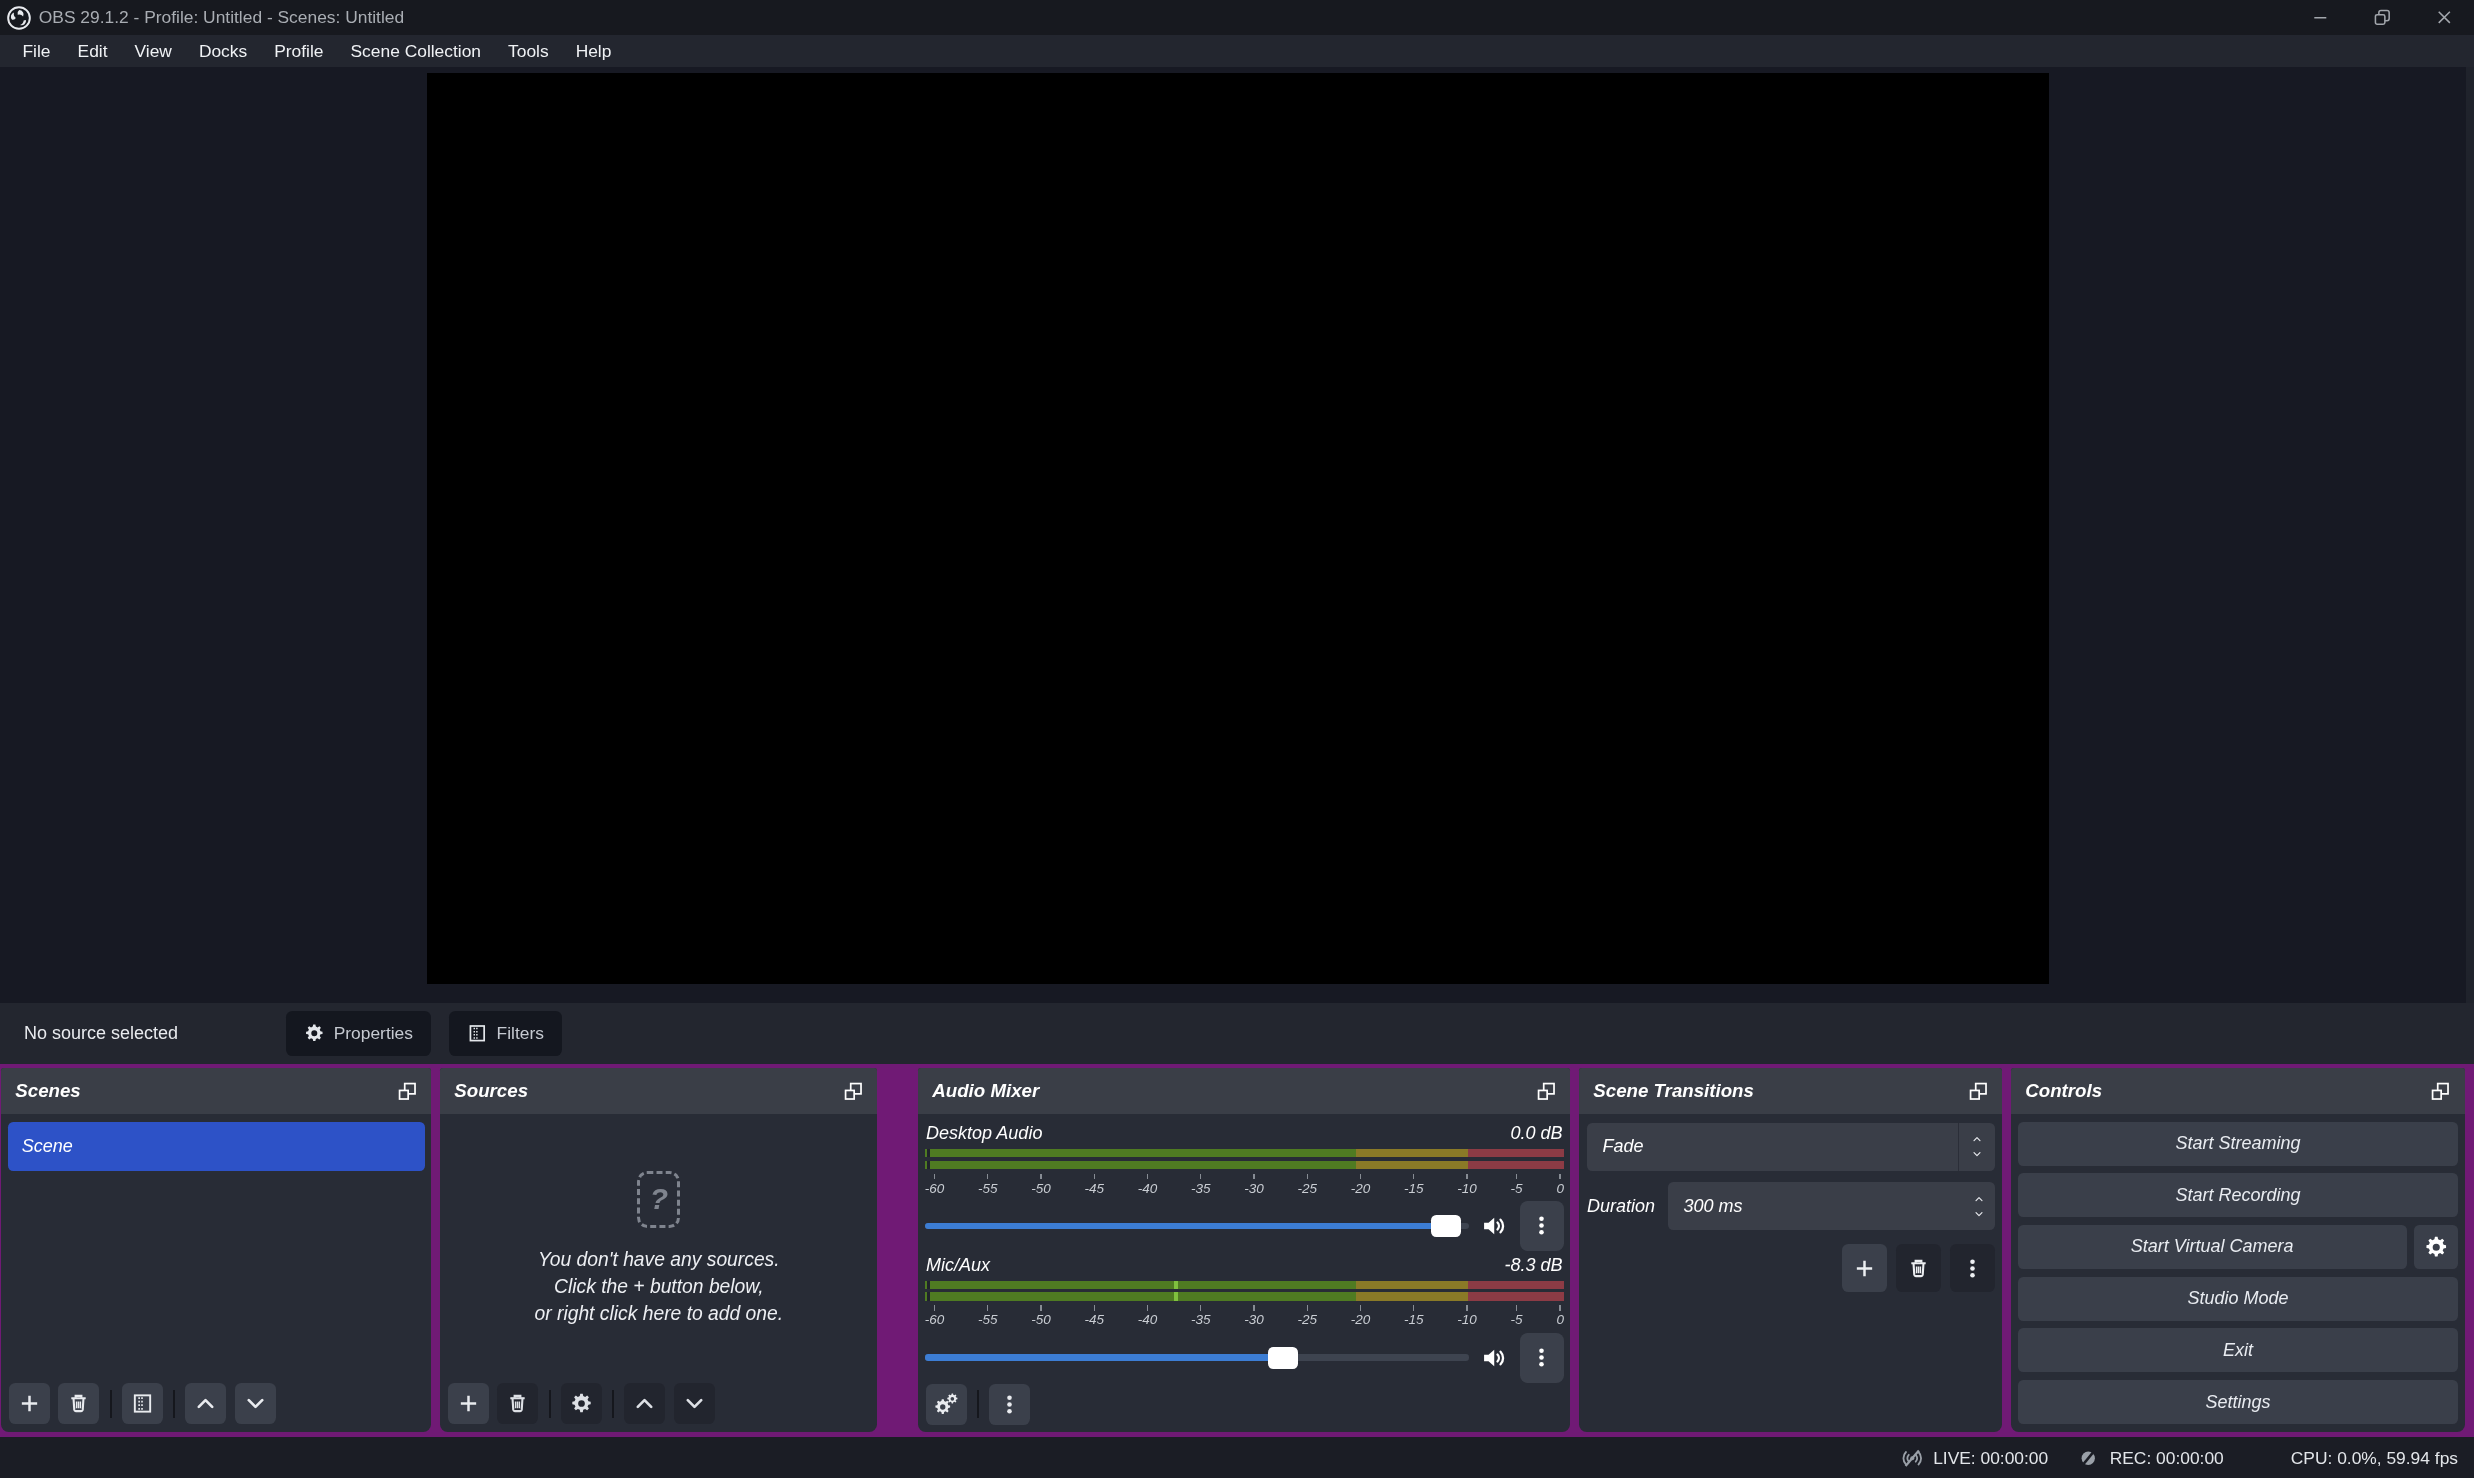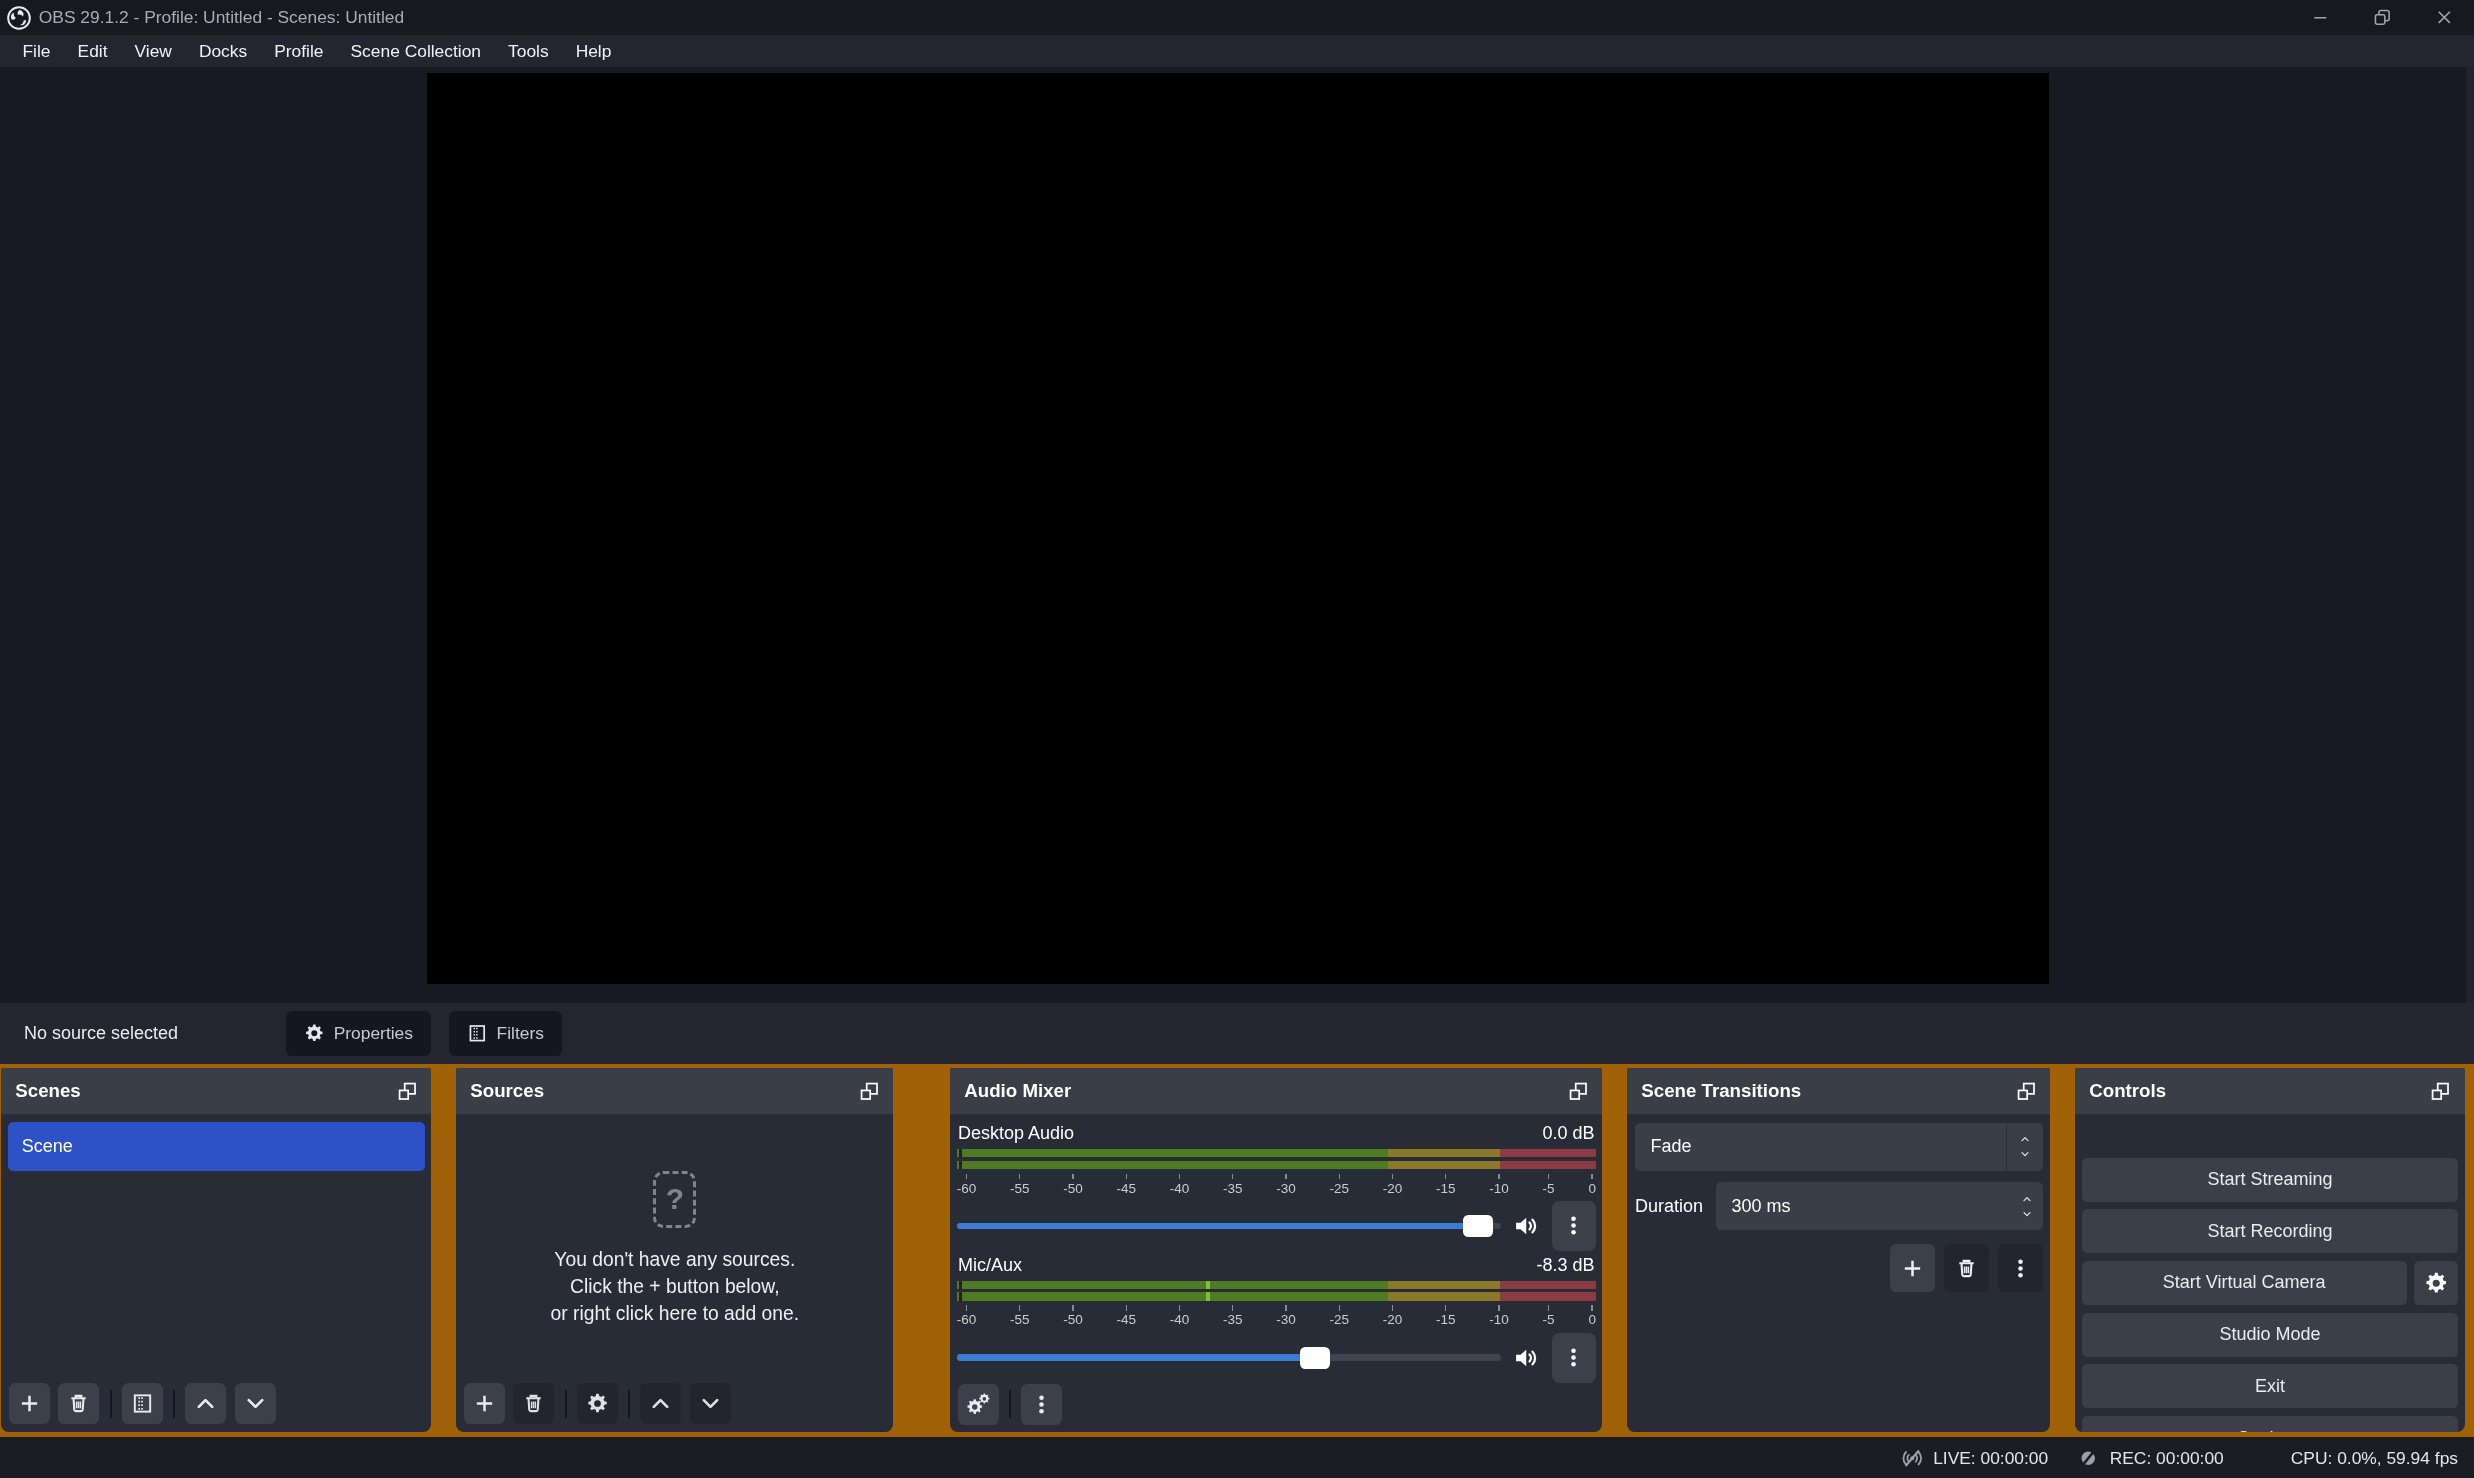--- a/index.html
+++ b/index.html
@@ -32,22 +32,22 @@
   .srcbar { height:61px; background:#23262f; display:flex; align-items:center;
     padding:0 24px; flex:none; }
   .src-status { font-size:18px; color:#e9ebef; }
   .btn-dark { background:#14171f; border-radius:6.4px; height:45px; display:flex;
     align-items:center; gap:9px; padding:0 18px; color:#c6cad1; font-size:17.4px; }
   .btn-dark svg { width:20.6px; height:20.6px; color:#e4e7eb; }
   .btn-dark.first { margin-left:108px; }
   .btn-dark + .btn-dark { margin-left:18px; }
 
   
-  .docks { height:373px; background:#a16207; display:flex; gap:25px;
-    padding:3.9px 10.3px 5.2px 1.3px; flex:none; }
+  .docks { height:373px; background:#701a75; display:flex; gap:9px;
+    padding:3.9px 10.3px 5.2px 1.3px; flex:none;font-style:italic; }
   .panel { background:#282c36; border-radius:2.6px 2.6px 7.7px 7.7px; display:flex;
     flex-direction:column; overflow:hidden; }
   .p-scenes { width:430px; } .p-sources { width:437px; } .p-mixer { width:652px;margin-left:32px; }
   .p-trans { width:423px; } .p-controls { flex:1; }
   .panel-header { height:46px; background:#3a3e47; display:flex; align-items:center;
     padding:0 14px; font-size:18.7px; font-weight:bold; color:#fff; flex:none; }
   .popout { margin-left:auto; width:20.6px; height:20.6px; color:#fff; }
   .panel-body { flex:1; position:relative; }
   .panel-toolbar { display:flex; align-items:center; gap:8.4px; padding:0 7.7px 7.7px; flex:none; }
   .tb-btn { width:41px; height:41px; border-radius:6.4px; background:#3b404b;
@@ -107,21 +107,21 @@
     align-items:center; padding:0 9px 0 15.5px; font-size:18px; color:#fff; }
   .spin2 { margin-left:auto; display:flex; flex-direction:column; align-items:center;
     gap:5.2px; color:#e8eaee; }
   .trans-btns { display:flex; justify-content:flex-end; gap:9px; margin-top:14px; }
   .sq-btn { width:45px; height:48px; border-radius:6.4px; background:#3b404b;
     display:flex; align-items:center; justify-content:center; color:#edeff2; }
   .sq-btn svg { width:23px; height:23px; }
   .sq-btn.dark { background:#22252e; }
 
   
-  .controls-body { padding:7.7px 6.4px; display:flex; flex-direction:column; gap:7.7px;margin-top:36px; }
+  .controls-body { padding:7.7px 6.4px; display:flex; flex-direction:column; gap:7.7px; }
   .ctl-btn { height:44px; background:#3a3f4a; border-radius:5.2px; display:flex;
     align-items:center; justify-content:center; font-size:18px; color:#e9ecf1; }
   .vc-row { display:flex; gap:7.7px; }
   .vc-row .ctl-btn { flex:1; }
   .vc-gear { width:44px; height:44px; background:#3a3f4a; border-radius:5.2px;
     display:flex; align-items:center; justify-content:center; color:#fff; flex:none; }
   .vc-gear svg { width:24.5px; height:24.5px; }
 
   
   .statusbar { height:42px; background:#1b1d25; display:flex; align-items:center;

